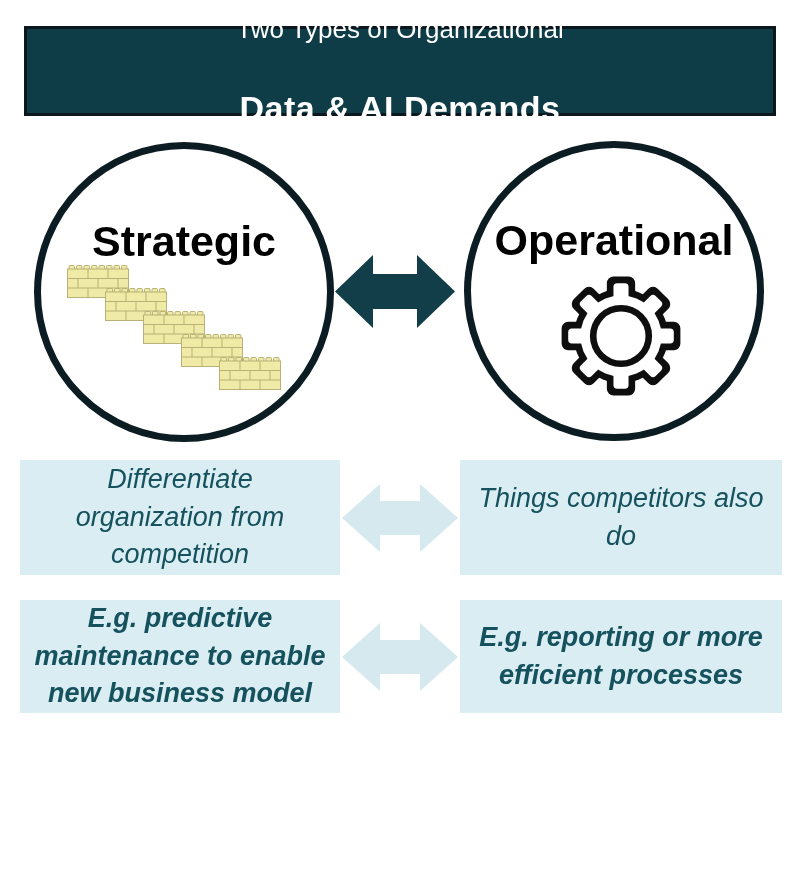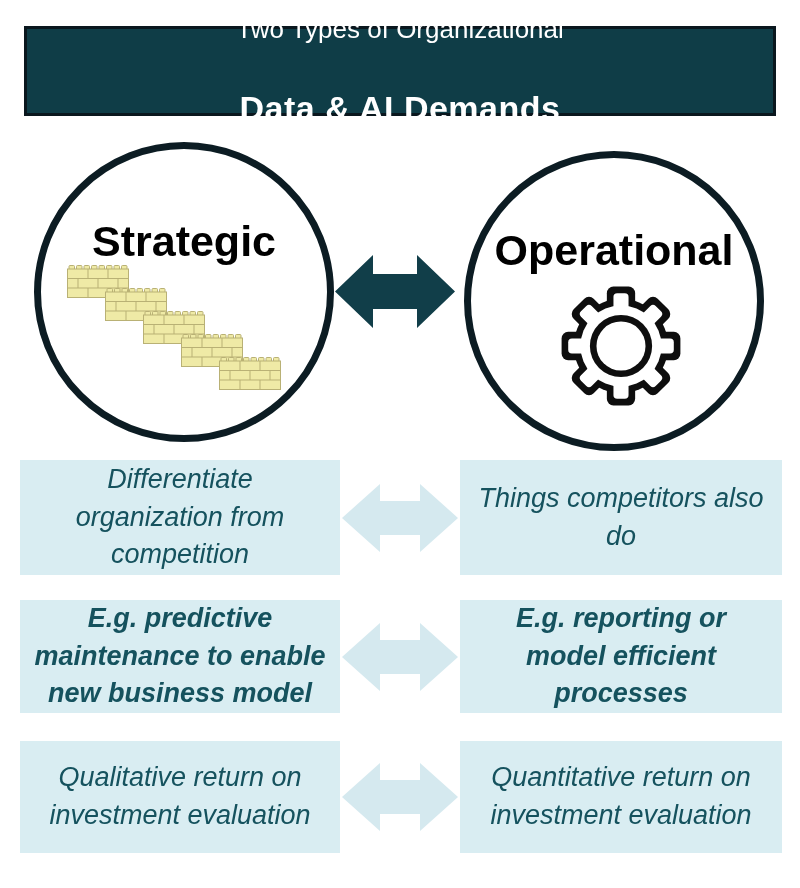--- a/index.html
+++ b/index.html
@@ -34,21 +34,21 @@
   
   .circle {
     position: absolute;
     width: 300px; height: 300px;
     box-sizing: border-box;
     border: 7px solid #0c1c23;
     border-radius: 50%;
     background: #ffffff;
   }
   .circle.left  { left: 34px;  top: 142px; }
-  .circle.right { left: 464px; top: 151px; }
+  .circle.right { left: 464px; top: 141px; }
   .circle-label {
     position: absolute;
     top: 48px; left: 0;
     width: 100%;
     text-align: center;
     font-size: 43px;
     font-weight: 700;
     color: #000000;
     margin-top: 20px;
   }
@@ -182,26 +182,17 @@
     <div class="cell right">Things competitors also do</div>
   </div>
 
   <div class="row row-2">
     <div class="cell left">E.g. predictive maintenance to enable new business model</div>
     <div class="row-arrow">
       <svg width="116" height="68" viewBox="0 0 116 68" xmlns="http://www.w3.org/2000/svg">
         <polygon fill="#d5e9ef" points="0,34 38,0 38,17 78,17 78,0 116,34 78,68 78,51 38,51 38,68"></polygon>
       </svg>
     </div>
-    <div class="cell right">E.g. reporting or model efficient processes</div>
+    <div class="cell right">E.g. reporting or more efficient processes</div>
   </div>
 
-  <div class="row row-3">
-    <div class="cell left">Qualitative return on investment evaluation</div>
-    <div class="row-arrow">
-      <svg width="116" height="68" viewBox="0 0 116 68" xmlns="http://www.w3.org/2000/svg">
-        <polygon fill="#d5e9ef" points="0,34 38,0 38,17 78,17 78,0 116,34 78,68 78,51 38,51 38,68"></polygon>
-      </svg>
-    </div>
-    <div class="cell right">Quantitative return on investment evaluation</div>
-  </div>
 
 </div>
 
 </body></html>

